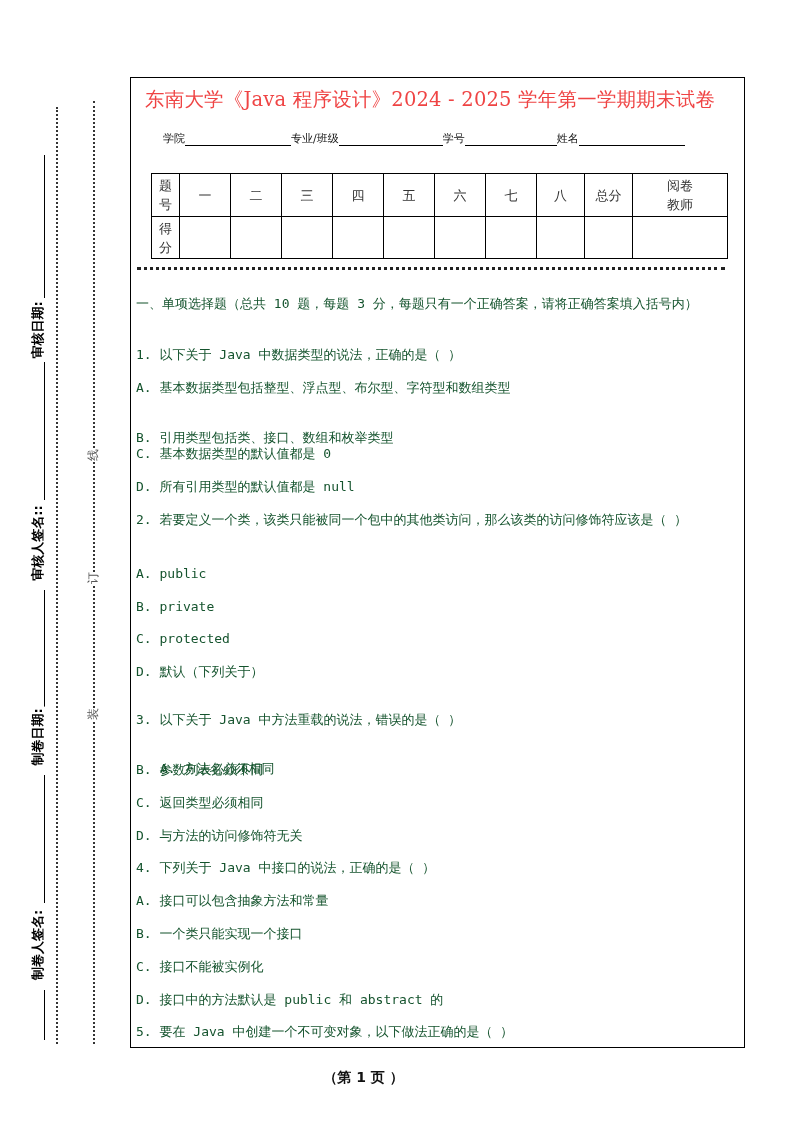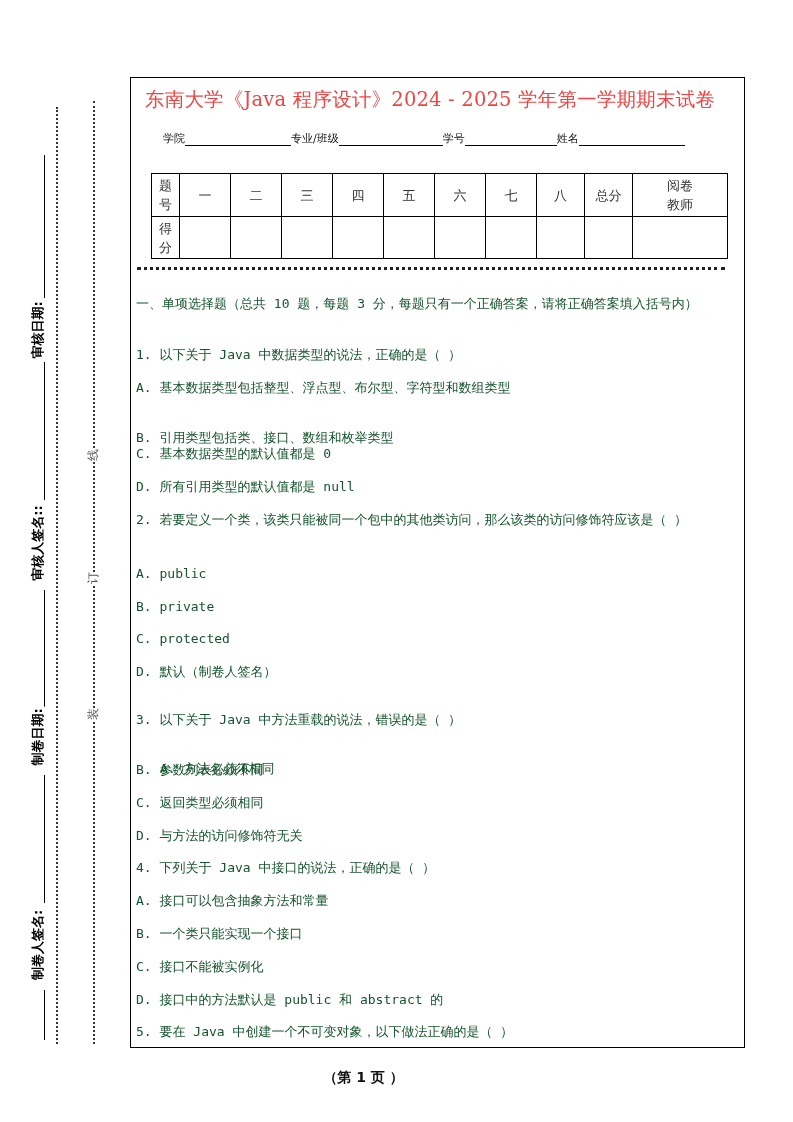--- a/index.html
+++ b/index.html
@@ -137,21 +137,21 @@
 <div class="body-text" style="top:344px;">1. 以下关于 Java 中数据类型的说法，正确的是（   ）</div>
 <div class="body-text" style="top:377px;">A. 基本数据类型包括整型、浮点型、布尔型、字符型和数组类型</div>
 <div class="body-text" style="top:418px;margin-top:9px;">B. 引用类型包括类、接口、数组和枚举类型</div>
 <div class="body-text" style="top:443px;">C. 基本数据类型的默认值都是 0</div>
 <div class="body-text" style="top:476px;">D. 所有引用类型的默认值都是 null</div>
 
 <div class="body-text" style="top:509px;line-height:21px;">2. 若要定义一个类，该类只能被同一个包中的其他类访问，那么该类的访问修饰符应该是（   ）</div>
 <div class="body-text" style="top:563px;">A. public</div>
 <div class="body-text" style="top:596px;">B. private</div>
 <div class="body-text" style="top:628px;">C. protected</div>
-<div class="body-text" style="top:661px;">D. 默认（制卷人签名）</div>
+<div class="body-text" style="top:661px;">D. 默认（下列关于）</div>
 
 <div class="body-text" style="top:693px;margin-top:16px;">3. 以下关于 Java 中方法重载的说法，错误的是（   ）</div>
 <div class="body-text" style="top:758px;margin-left:24px;">A. 方法名必须相同</div>
 <div class="body-text" style="top:759px;">B. 参数列表必须不同</div>
 <div class="body-text" style="top:792px;">C. 返回类型必须相同</div>
 <div class="body-text" style="top:825px;">D. 与方法的访问修饰符无关</div>
 
 <div class="body-text" style="top:857px;">4. 下列关于 Java 中接口的说法，正确的是（   ）</div>
 <div class="body-text" style="top:890px;">A. 接口可以包含抽象方法和常量</div>
 <div class="body-text" style="top:923px;">B. 一个类只能实现一个接口</div>

